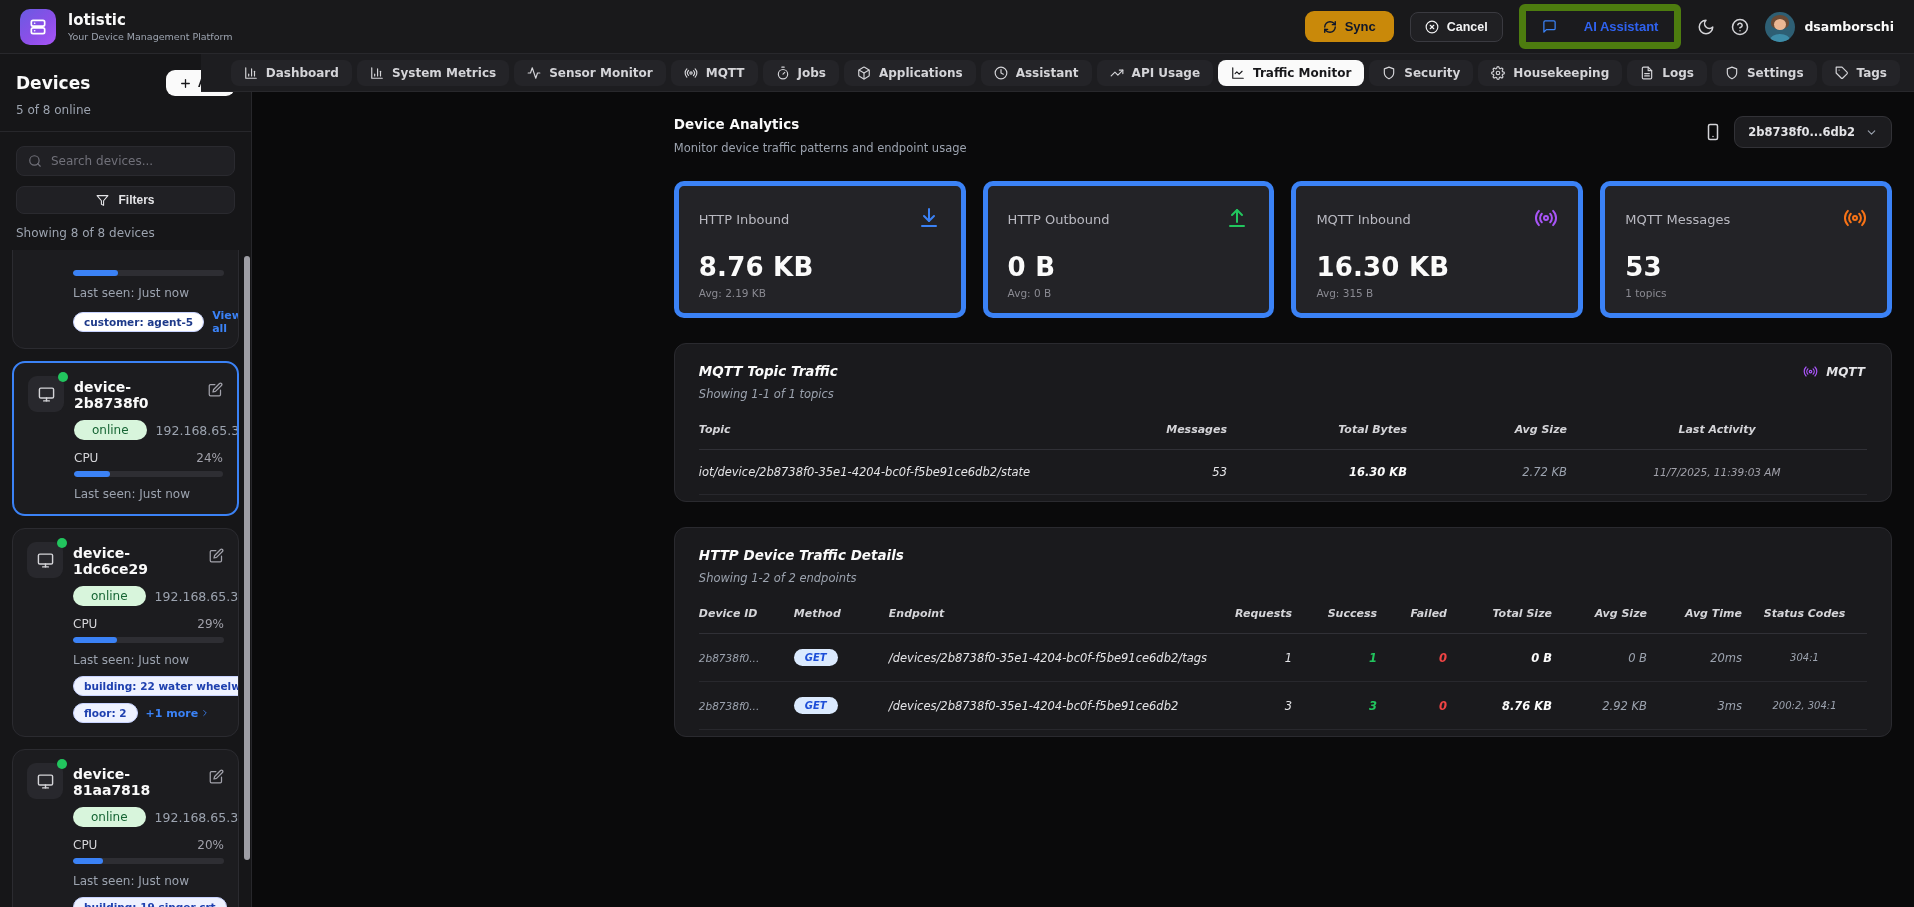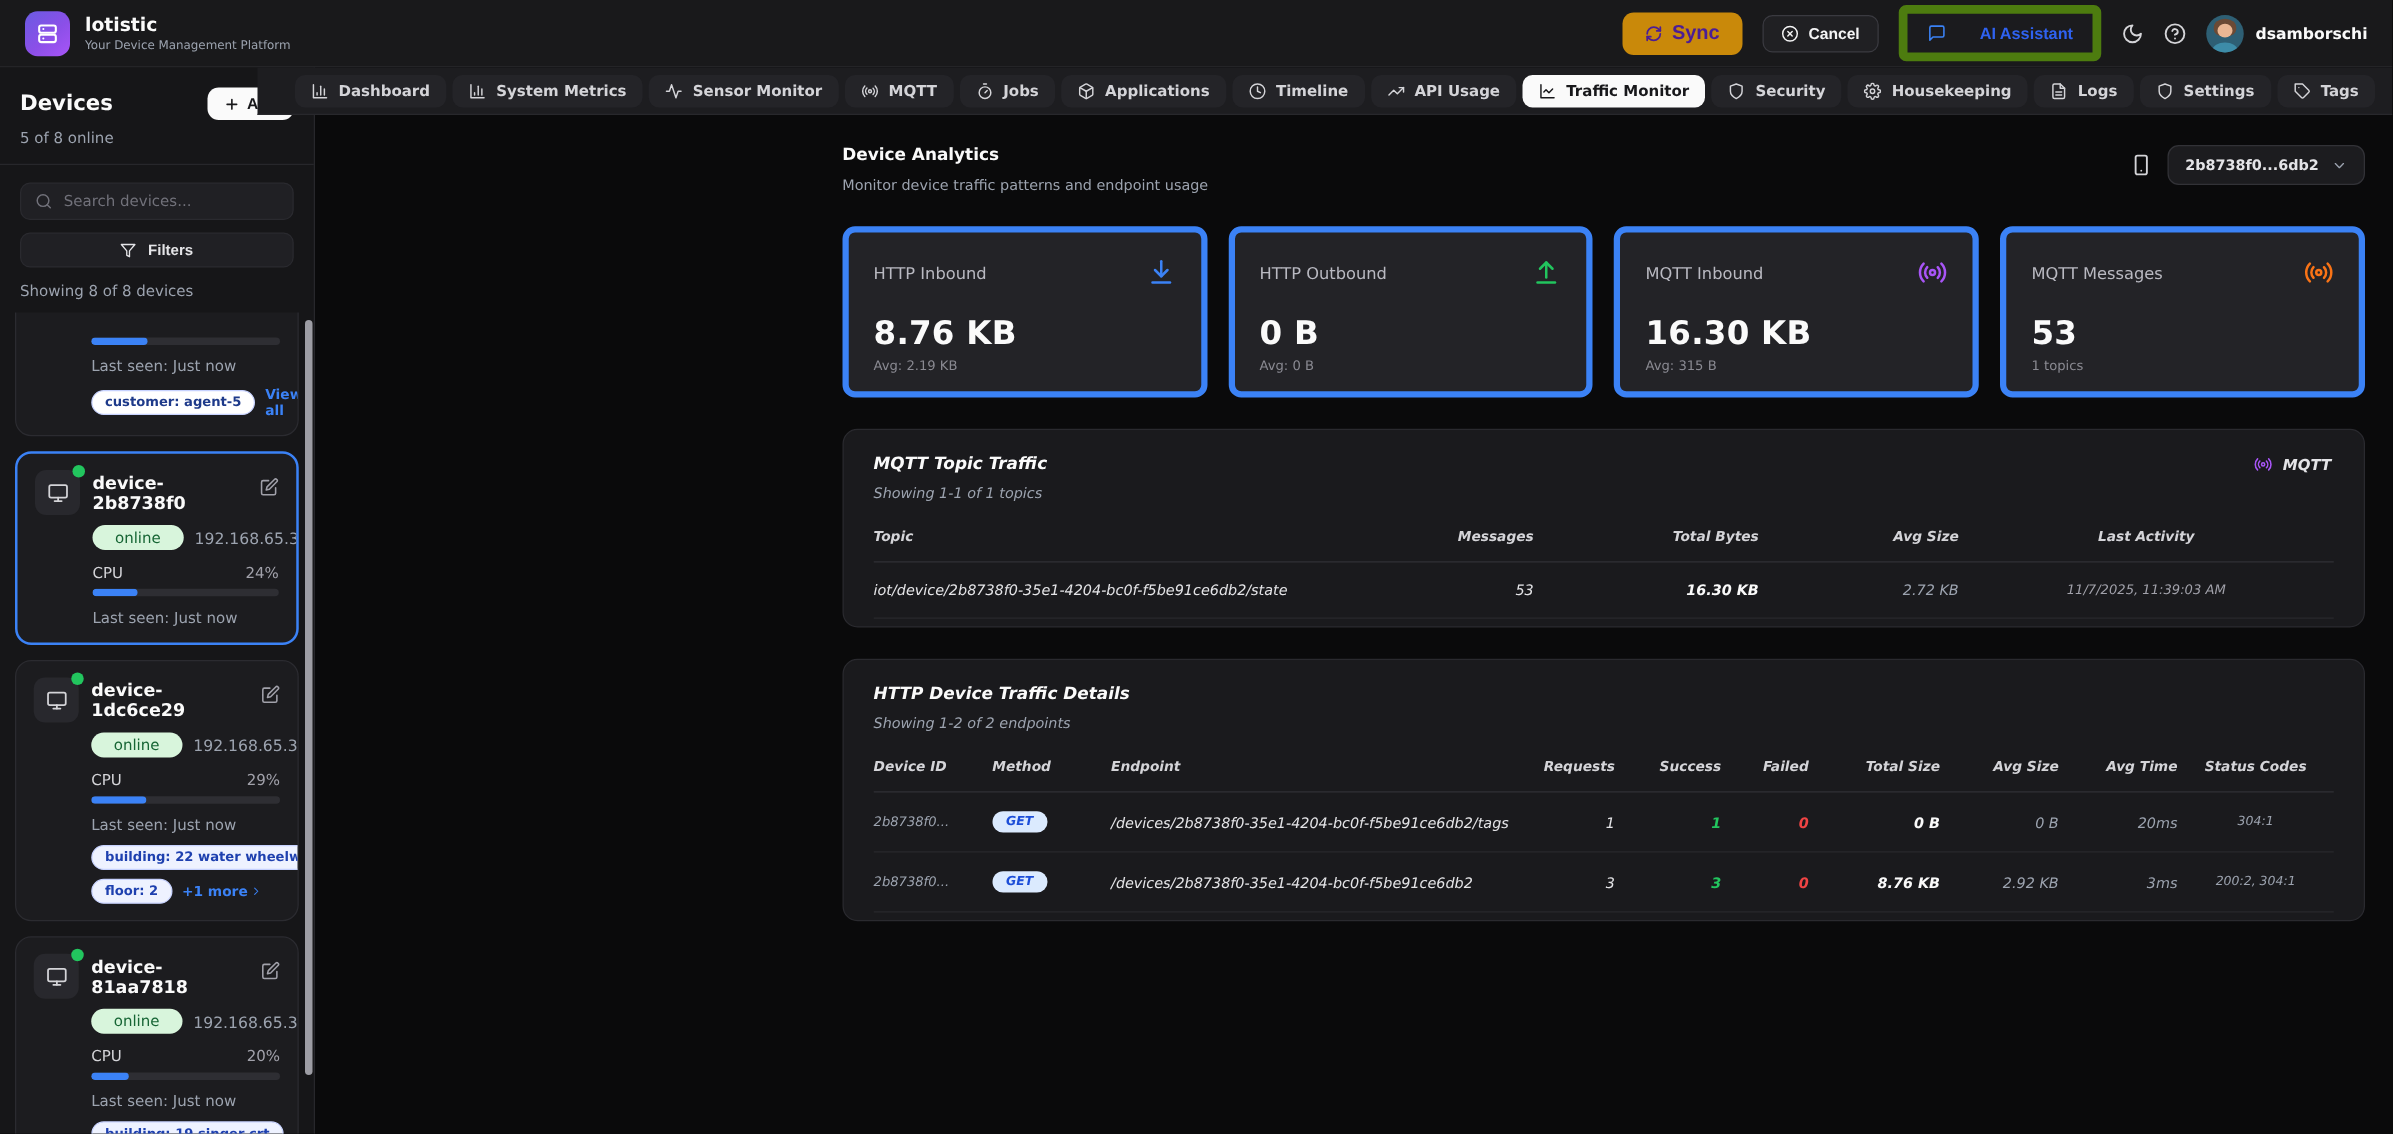--- a/index.html
+++ b/index.html
@@ -11,22 +11,22 @@
   
   .app-header { height:54px; display:flex; align-items:center; justify-content:space-between;
     background:#19191b; border-bottom:1px solid #28282c; padding:0 20px; }
   .brand { display:flex; align-items:center; gap:12px; }
   .brand-logo { width:36px; height:36px; border-radius:10px;
     background:linear-gradient(140deg,#6a5be2 0%,#8b4fe8 55%,#a855f7 100%);
     display:flex; align-items:center; justify-content:center; color:#fff; }
   .brand-name { font-size:15px; font-weight:bold; color:#fafafa; line-height:1.2; }
   .brand-sub { font-size:9.5px; color:#9ca3af; margin-top:2px; }
   .header-right { display:flex; align-items:center; gap:16px; }
-  .btn-sync { display:flex; align-items:center; gap:8px; background:#c9890a; color:#4c1d95;
-    border:none; border-radius:9px; padding:8px 18px; font-size:16px; font-weight:bold; cursor:pointer; }
+  .btn-sync { display:flex; align-items:center; gap:8px; background:#c9890a; color:#0f172a;
+    border:none; border-radius:9px; padding:8px 18px; font-size:13px; font-weight:bold; cursor:pointer; }
   .btn-cancel { display:flex; align-items:center; gap:8px; background:#202023; color:#f4f4f5;
     border:1px solid #3a3a40; border-radius:8px; padding:7px 14px; font-size:12.5px; font-weight:bold; cursor:pointer; }
   .btn-ai { display:flex; align-items:center; gap:27px; background:#1b1b1e; color:#2f62f0;
     border:7px solid #4d7c0f; border-radius:6px; padding:8px 16px; font-size:13px; font-weight:bold; cursor:pointer; }
   .hdr-icon { color:#d4d4d8; width:18px; height:18px; cursor:pointer; }
   .user { display:flex; align-items:center; gap:9px; }
   .avatar { width:30px; height:30px; border-radius:50%; background:#2e5f74; overflow:hidden; position:relative; }
   .avatar .hair { position:absolute; top:3px; left:6px; width:18px; height:14px; border-radius:50% 50% 40% 40%; background:#6b4a35; }
   .avatar .face { position:absolute; top:7px; left:9px; width:12px; height:11px; border-radius:50%; background:#eab794; }
   .avatar .body { position:absolute; bottom:-4px; left:5px; width:20px; height:12px; border-radius:50% 50% 0 0; background:#3d8ca8; }
@@ -403,21 +403,21 @@
             <path d="m3.3 7 8.7 5 8.7-5"></path>
             <path d="M12 22V12"></path>
           </svg>
           <span>Applications</span>
         </button>
         <button class="tab">
           <svg class="icn" width="14" height="14" viewBox="0 0 24 24" fill="none" stroke="currentColor" stroke-width="2" stroke-linecap="round" stroke-linejoin="round">
             <circle cx="12" cy="12" r="10"></circle>
             <polyline points="12 6 12 12 16 14"></polyline>
           </svg>
-          <span>Timeline</span>
+          <span>Assistant</span>
         </button>
         <button class="tab">
           <svg class="icn" width="14" height="14" viewBox="0 0 24 24" fill="none" stroke="currentColor" stroke-width="2" stroke-linecap="round" stroke-linejoin="round">
             <polyline points="22 7 13.5 15.5 8.5 10.5 2 17"></polyline>
             <polyline points="16 7 22 7 22 13"></polyline>
           </svg>
           <span>API Usage</span>
         </button>
         <button class="tab active">
           <svg class="icn" width="14" height="14" viewBox="0 0 24 24" fill="none" stroke="currentColor" stroke-width="2" stroke-linecap="round" stroke-linejoin="round">

